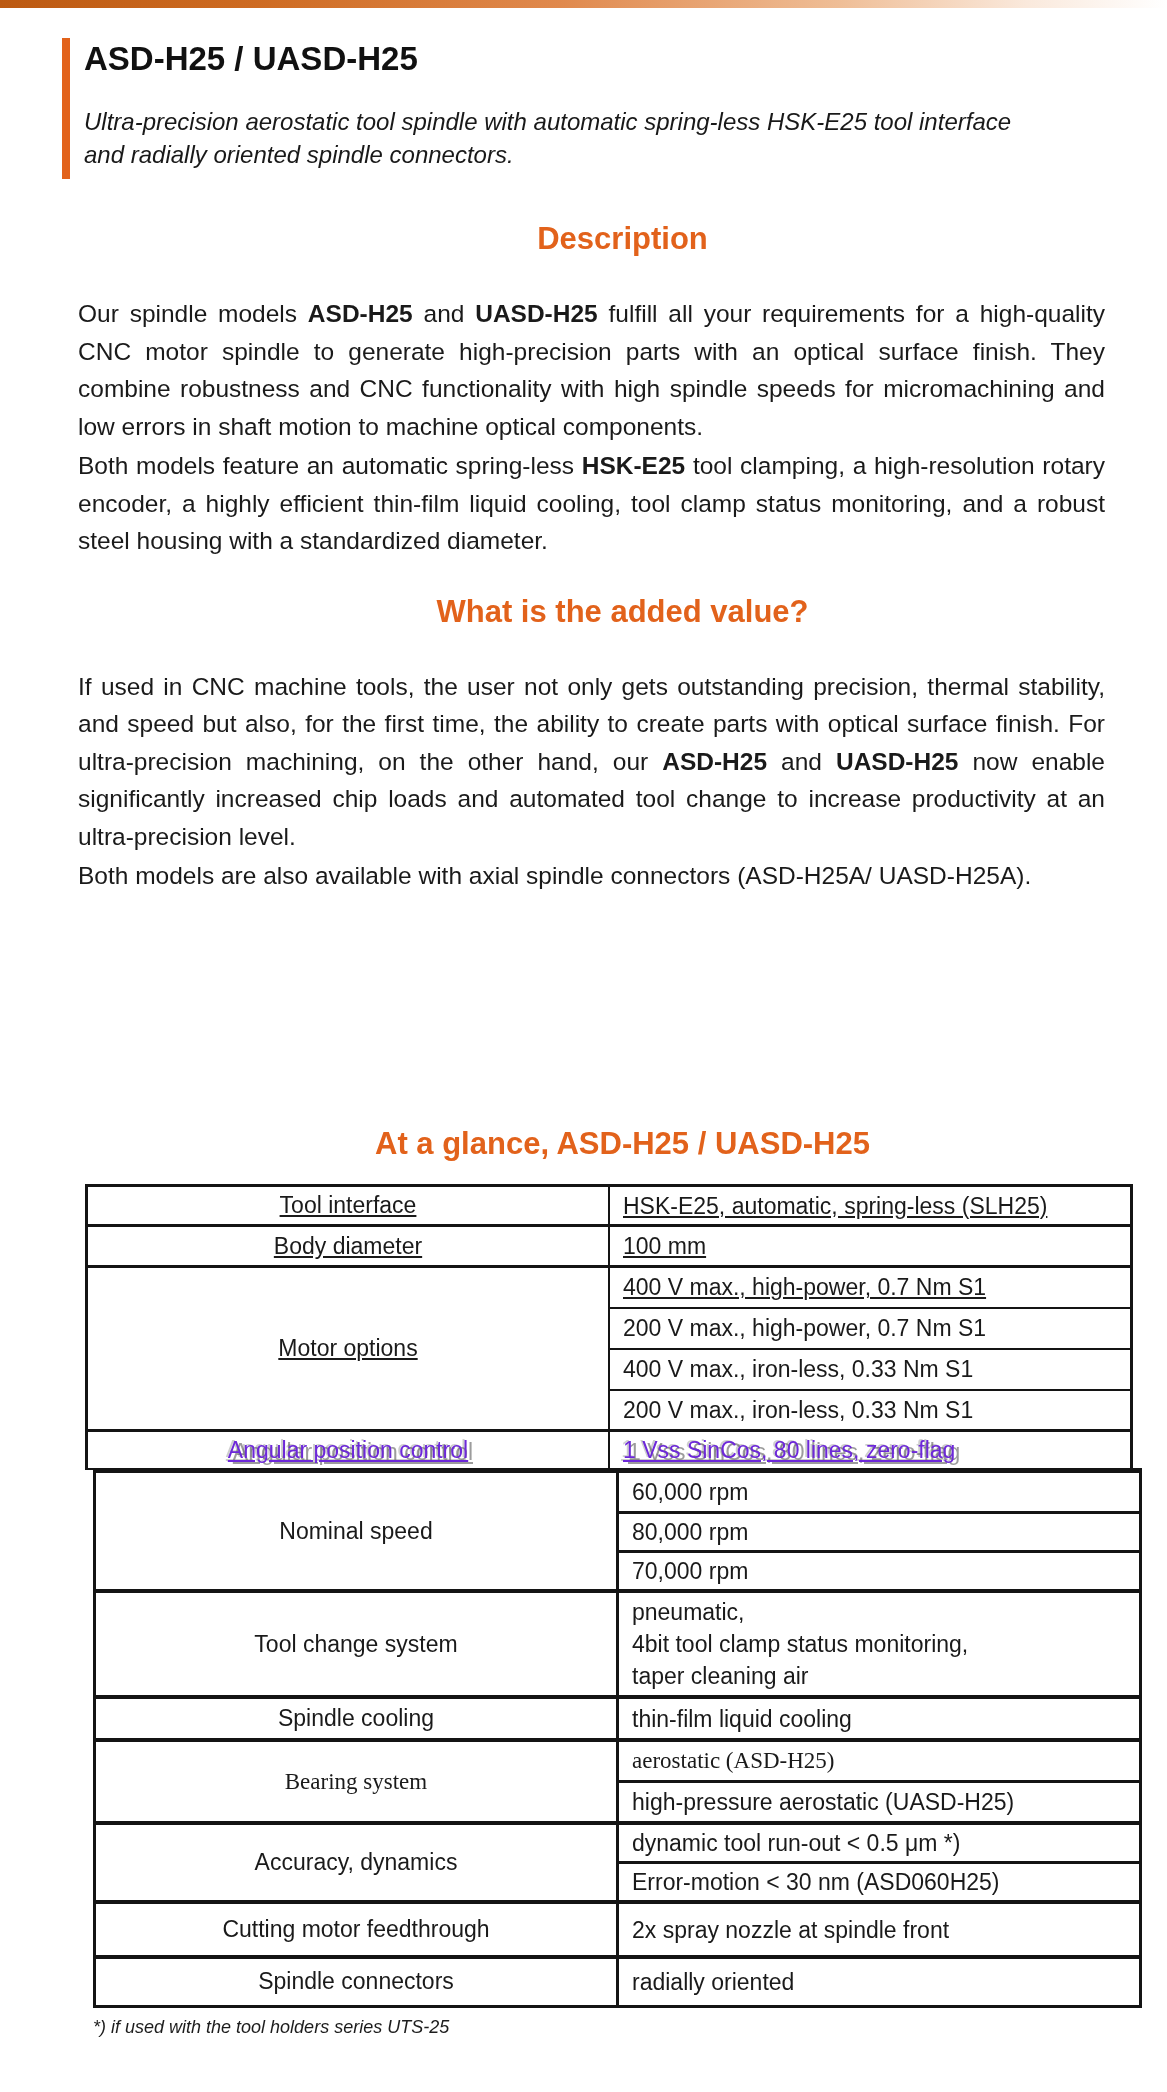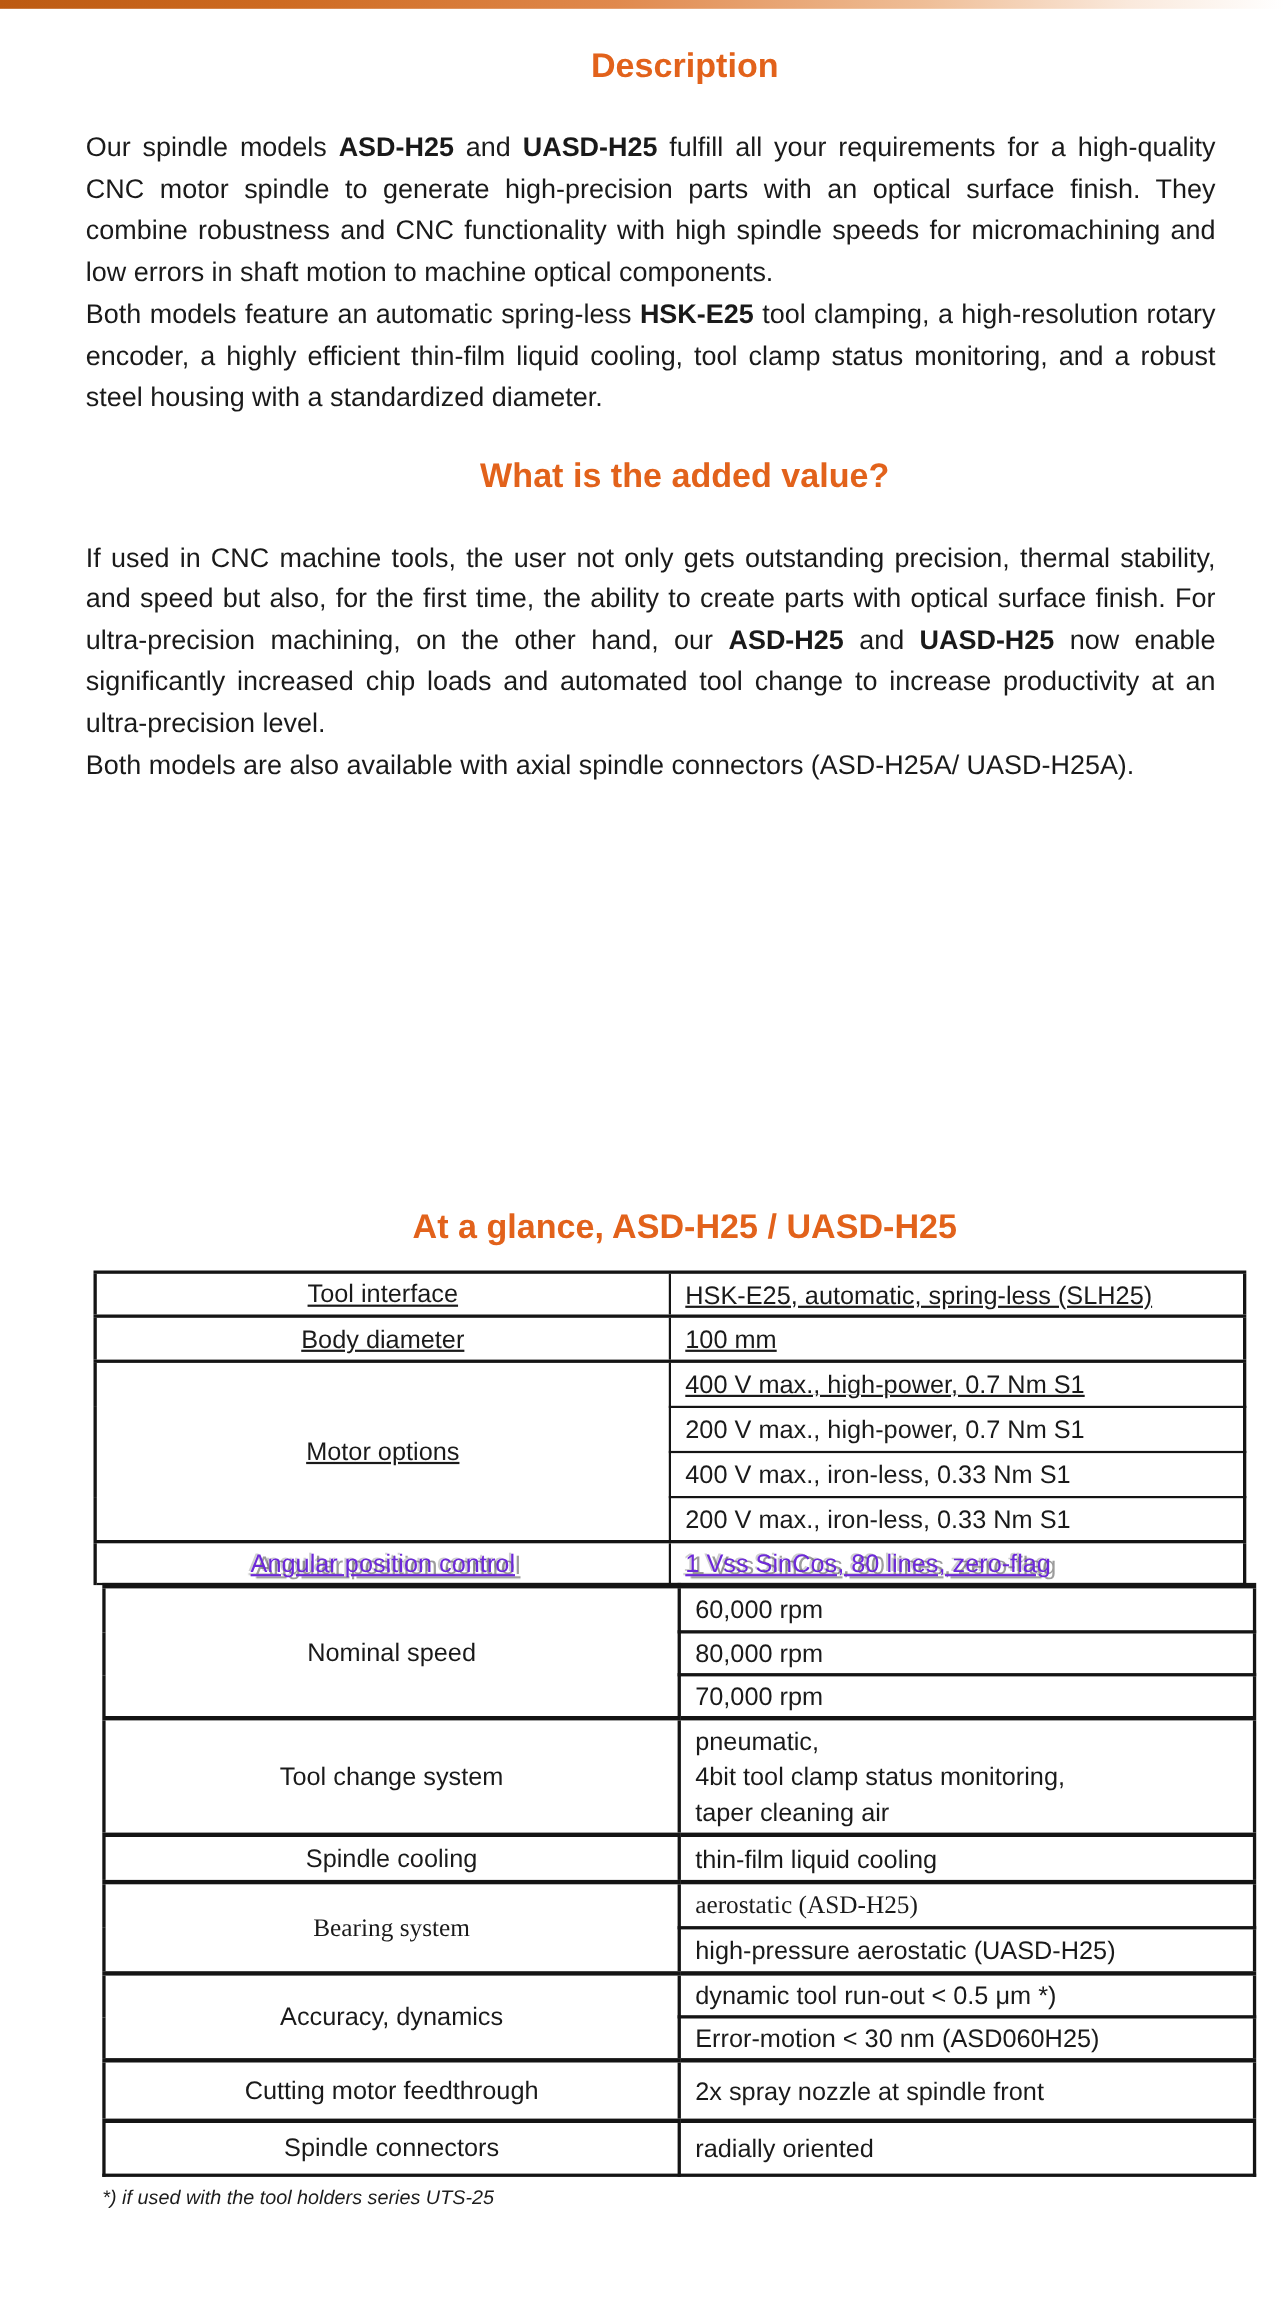--- a/index.html
+++ b/index.html
@@ -40,21 +40,21 @@
     text-align:center;
   }
   h2.desc{margin-top:42px;}
   h2.added{margin-top:34px;}
   .bodytext{
     margin:38px 62px 0 78px;
     font-size:24.5px;line-height:37.5px;
   }
   .bodytext p{margin:0 0 2px 0;text-align:justify;}
   .bodytext p.last-line{text-align:left;}
-  .glance-section{position:absolute;top:1097px;left:0;right:0;}
+  .glance-section{position:absolute;top:1126px;left:0;right:0;}
   table.tbl{
     border-collapse:collapse;table-layout:fixed;
     font-size:23px;color:#1a1a1a;
   }
   .tbl td{border:2px solid #141414;overflow:hidden;}
   .tbl td.lbl{text-align:center;vertical-align:middle;padding:0 6px;}
   .tbl td.val{text-align:left;vertical-align:middle;padding:2px 10px 2px 13px;white-space:pre-line;line-height:32px;}
   table.upper{
     margin:22px 0 0 85px;width:1048px;
     border:3px solid #141414;border-bottom:none;
@@ -77,20 +77,25 @@
     font-size:18px;font-style:italic;color:#1c1c1c;
   }
 </style>
 </head>
 <body>
 
 <div class="page">
 
   <div class="topbar"></div>
 
+  <header class="title-block">
+    <h1 class="doc-title">ASD-H25 / UASD-H25</h1>
+    <p class="doc-subtitle">Ultra-precision aerostatic tool spindle with automatic spring-less HSK-E25 tool interface
+and radially oriented spindle connectors.</p>
+  </header>
 
   <h2 class="sec desc">Description</h2>
   <div class="bodytext">
       <p><span>Our spindle models </span><strong>ASD-H25</strong><span> and </span><strong>UASD-H25</strong><span> fulfill all your requirements for a high-quality CNC motor spindle to generate high-precision parts with an optical surface finish. They combine robustness and CNC functionality with high spindle speeds for micromachining and low errors in shaft motion to machine optical components.</span></p>
       <p><span>Both models feature an automatic spring-less </span><strong>HSK-E25</strong><span> tool clamping, a high-resolution rotary encoder, a highly efficient thin-film liquid cooling, tool clamp status monitoring, and a robust steel housing with a standardized diameter.</span></p>
     </div>
 
   <h2 class="sec added">What is the added value?</h2>
   <div class="bodytext">
       <p><span>If used in CNC machine tools, the user not only gets outstanding precision, thermal stability, and speed but also, for the first time, the ability to create parts with optical surface finish. For ultra-precision machining, on the other hand, our </span><strong>ASD-H25</strong><span> and </span><strong>UASD-H25</strong><span> now enable significantly increased chip loads and automated tool change to increase productivity at an ultra-precision level.</span></p>

